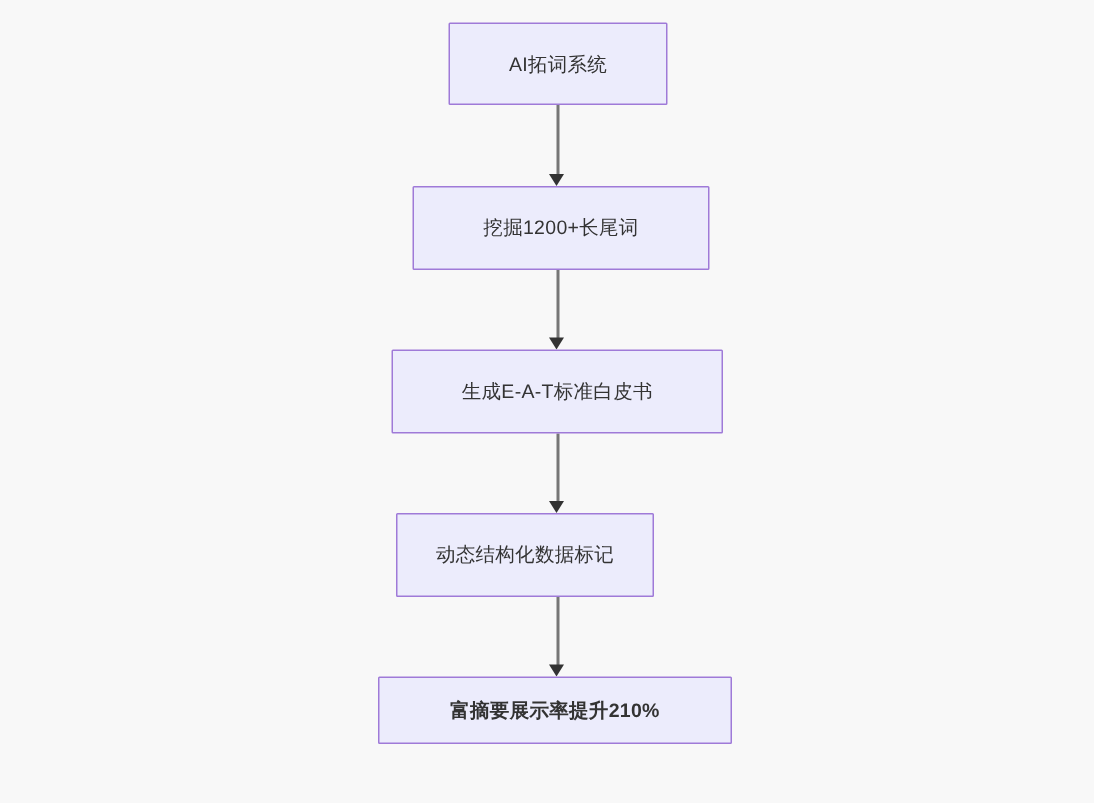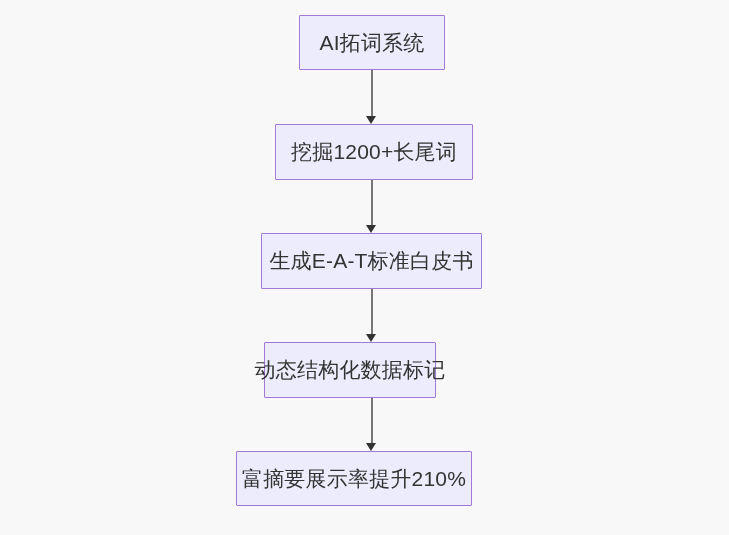--- a/index.html
+++ b/index.html
@@ -23,21 +23,21 @@
     box-sizing: border-box;
     background: #ececfc;
     border: 1.6px solid #9f7ad8;
     border-radius: 1px;
     display: flex;
     align-items: center;
     justify-content: center;
   }
   .node-label {
     color: #333333;
-    font-size: 21px;
+    font-size: 13px;
     line-height: 1.2;
     letter-spacing: 0.2px;
     white-space: nowrap;
     text-align: center;
   }
   .edge {
     position: absolute;
   }
   .edge-line {
     position: absolute;
@@ -87,17 +87,17 @@
   </div>
 
   <div class="node" id="node-3" style="left: 261px; top: 233px; width: 221px; height: 56px;">
     <span class="node-label">生成E-A-T标准白皮书</span>
   </div>
 
   <div class="node" id="node-4" style="left: 264px; top: 342px; width: 172px; height: 56px;">
     <span class="node-label">动态结构化数据标记</span>
   </div>
 
-  <div class="node" id="node-5" style="left: 236px; top: 451px; width: 236px; height: 55px;">
+  <div class="node" id="node-5" style="left: 252px; top: 451px; width: 236px; height: 45px; font-weight: bold;">
     <span class="node-label">富摘要展示率提升210%</span>
   </div>
 
 </div>
 
 </body></html>

